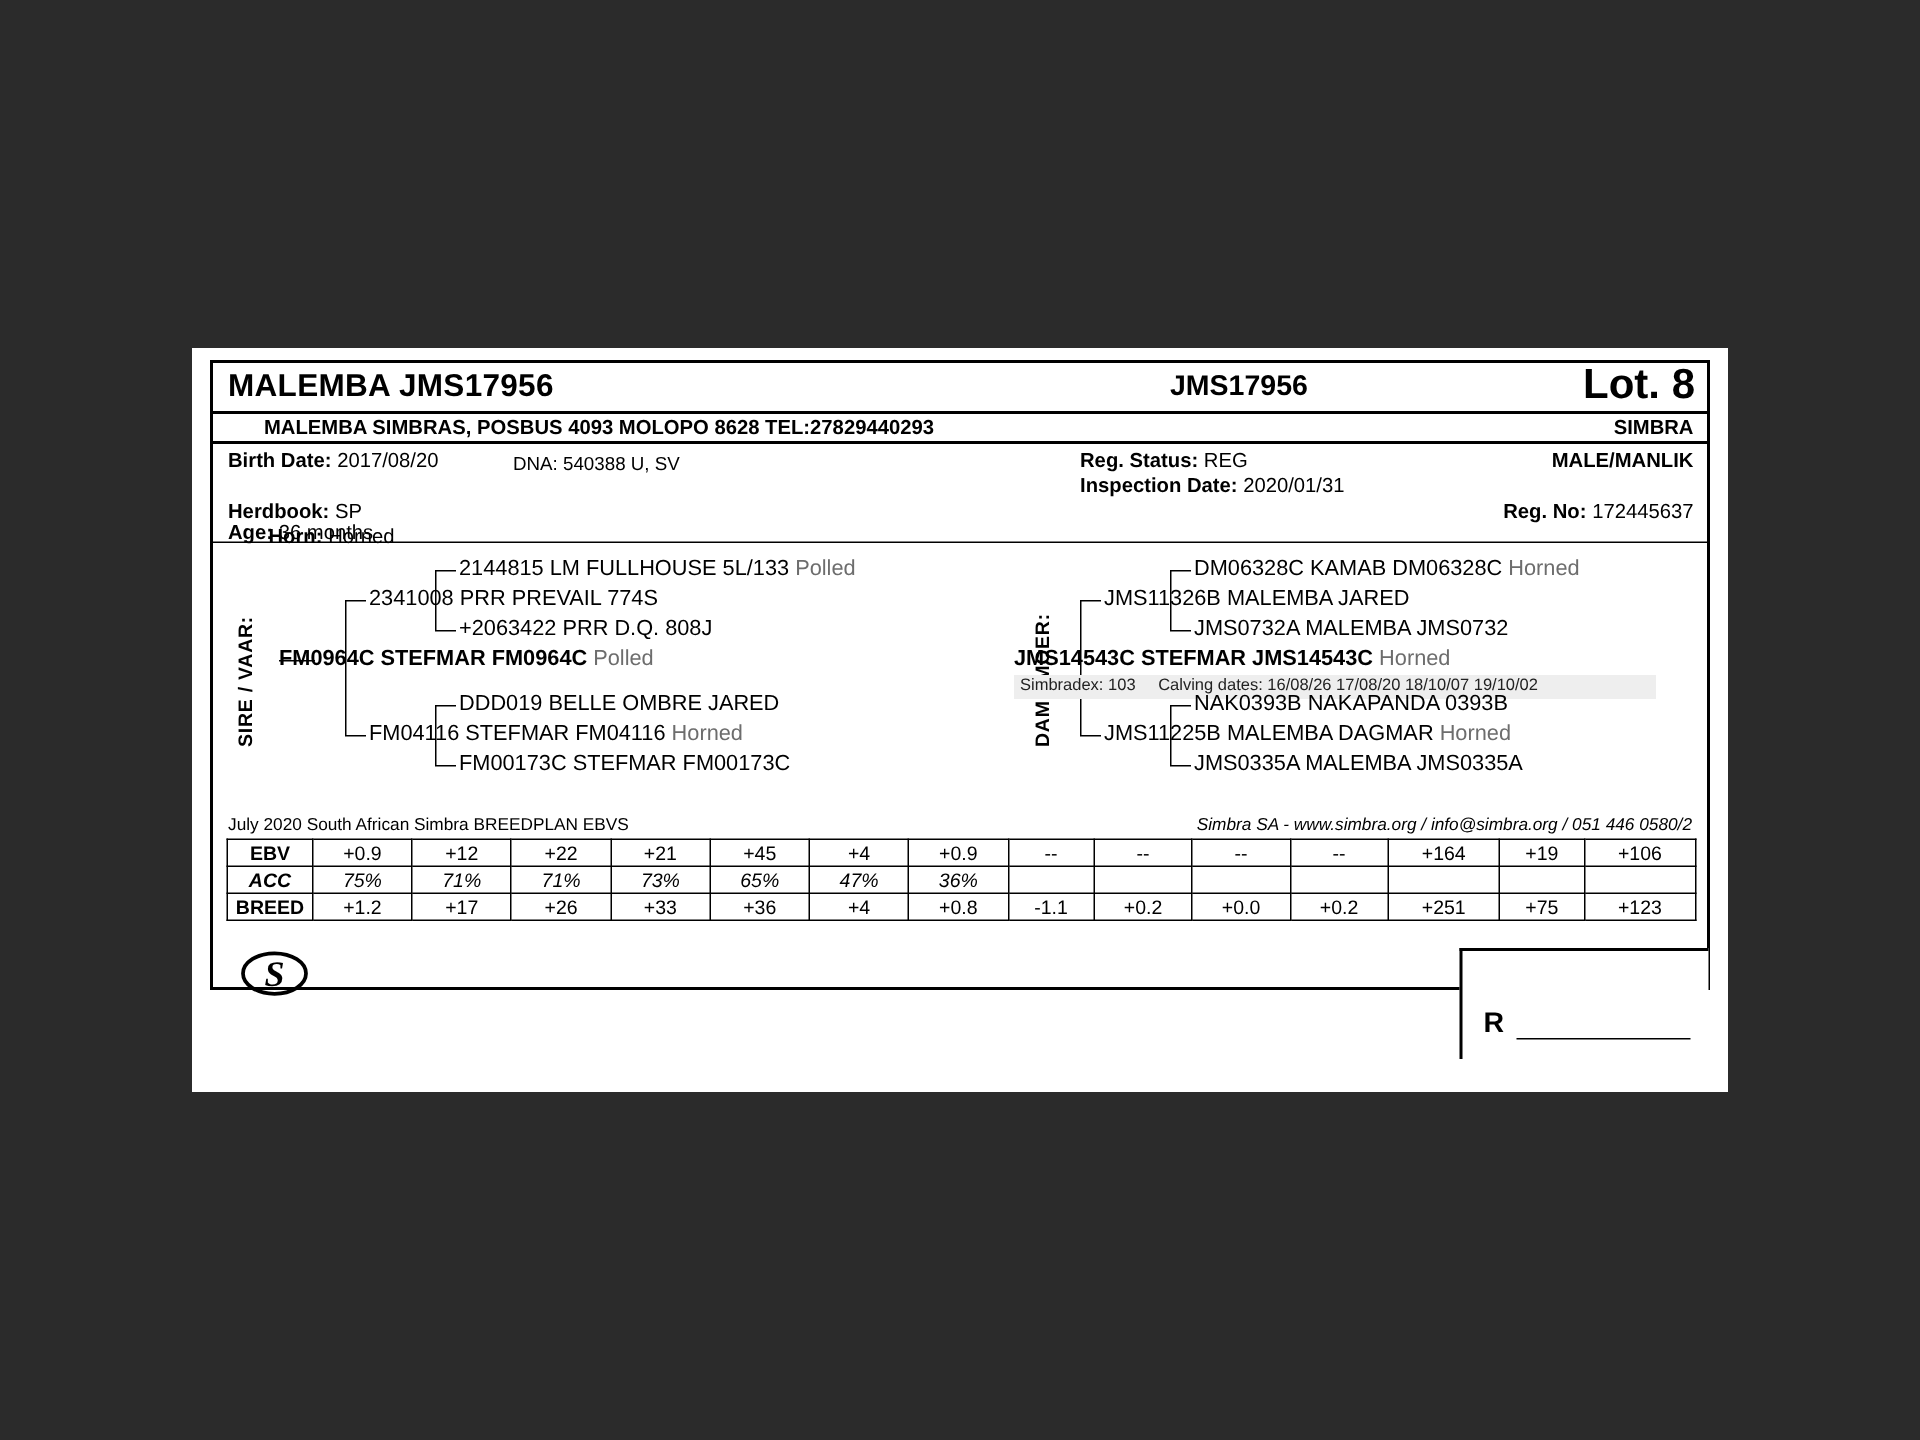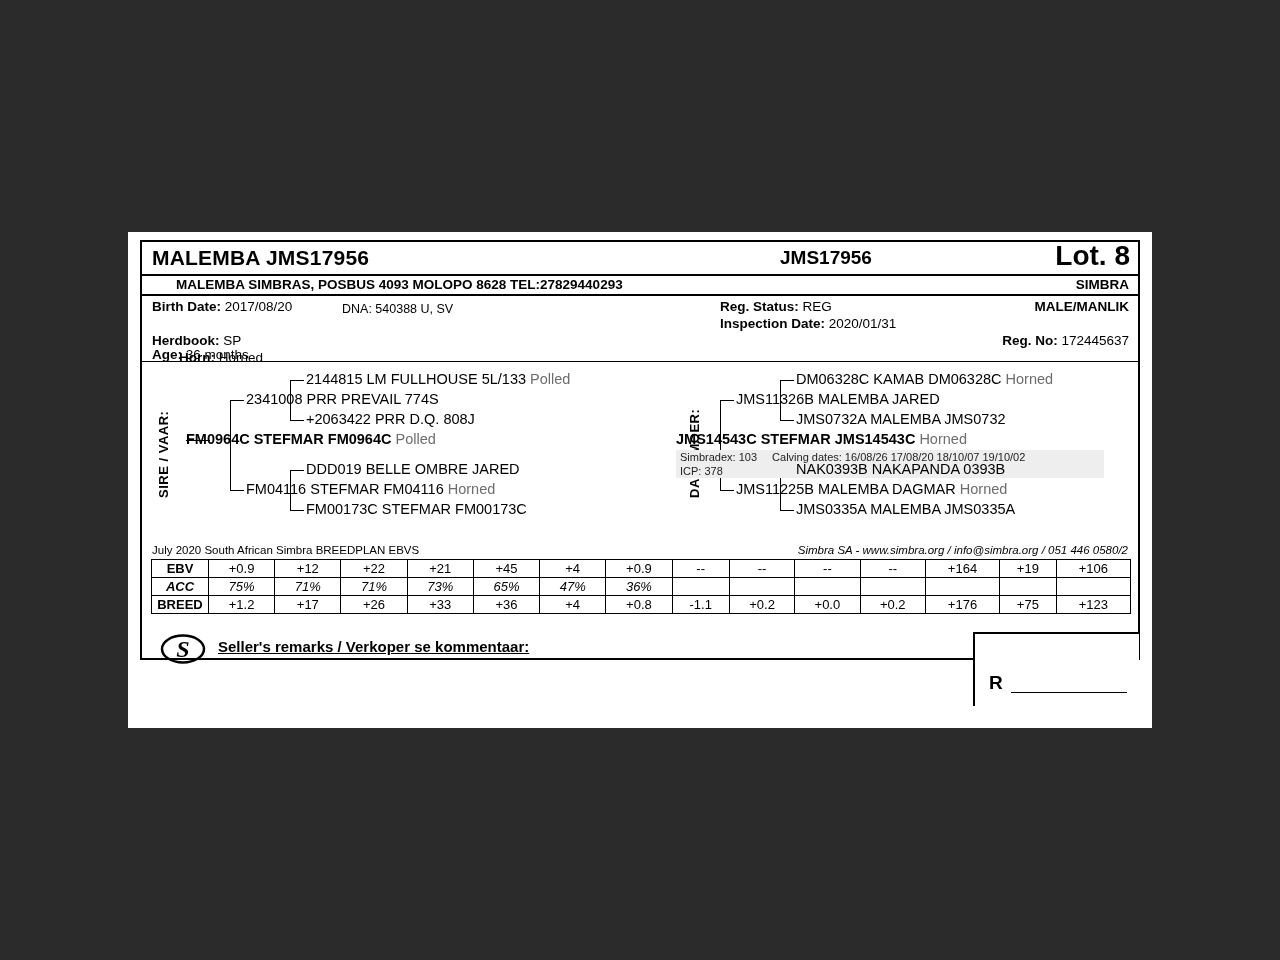--- a/index.html
+++ b/index.html
@@ -334,23 +334,20 @@
       </div>
 
       <div class="pnode b" style="left:534px; top:69px;">
         <span>JMS14543C STEFMAR JMS14543C</span>
         <span class="muted" style="font-weight:normal;">Horned</span>
       </div>
 
       <div class="icpbar" style="left:534px; top:88px; width:420px; height:14px; padding:1px 4px;">
         <span>Simbradex: 103</span>
         <span style="margin-left:12px;">Calving dates:  16/08/26   17/08/20   18/10/07   19/10/02</span>
-      </div>
-      <div class="icpbar" style="left:534px; top:103px; width:420px; height:13px; padding:0 4px;">
-        <span>ICP: 378</span>
       </div>
 
       <div class="pnode" style="left:654px; top:99px;">
         <span>NAK0393B NAKAPANDA 0393B</span>
         <span class="muted"></span>
       </div>
       <div class="pnode" style="left:594px; top:119px;">
         <span>JMS11225B MALEMBA DAGMAR</span>
         <span class="muted">Horned</span>
       </div>
@@ -405,37 +402,34 @@
           <td>+17</td>
           <td>+26</td>
           <td>+33</td>
           <td>+36</td>
           <td>+4</td>
           <td>+0.8</td>
           <td>-1.1</td>
           <td>+0.2</td>
           <td>+0.0</td>
           <td>+0.2</td>
-          <td>+176</td>
+          <td>+251</td>
           <td>+75</td>
           <td>+123</td>
         </tr>
       </tbody>
     </table>
 
     <div class="footer">
       <div class="logo">
         <svg width="46" height="30" viewBox="0 0 46 30">
           <ellipse cx="23" cy="15" rx="21" ry="13.5" fill="none" stroke="#000" stroke-width="2.5"></ellipse>
           <text x="23" y="23" text-anchor="middle" font-family="Liberation Serif, serif" font-size="24" font-style="italic" font-weight="bold" fill="#000">S</text>
         </svg>
       </div>
-      <div class="remarks">
-        <u>Seller's remarks / Verkoper se kommentaar:</u>
-      </div>
       <div class="rbox">
         <div class="rlbl">R</div>
         <div class="rline"></div>
       </div>
     </div>
 
   </div>
 </div>
 
 </body></html>

